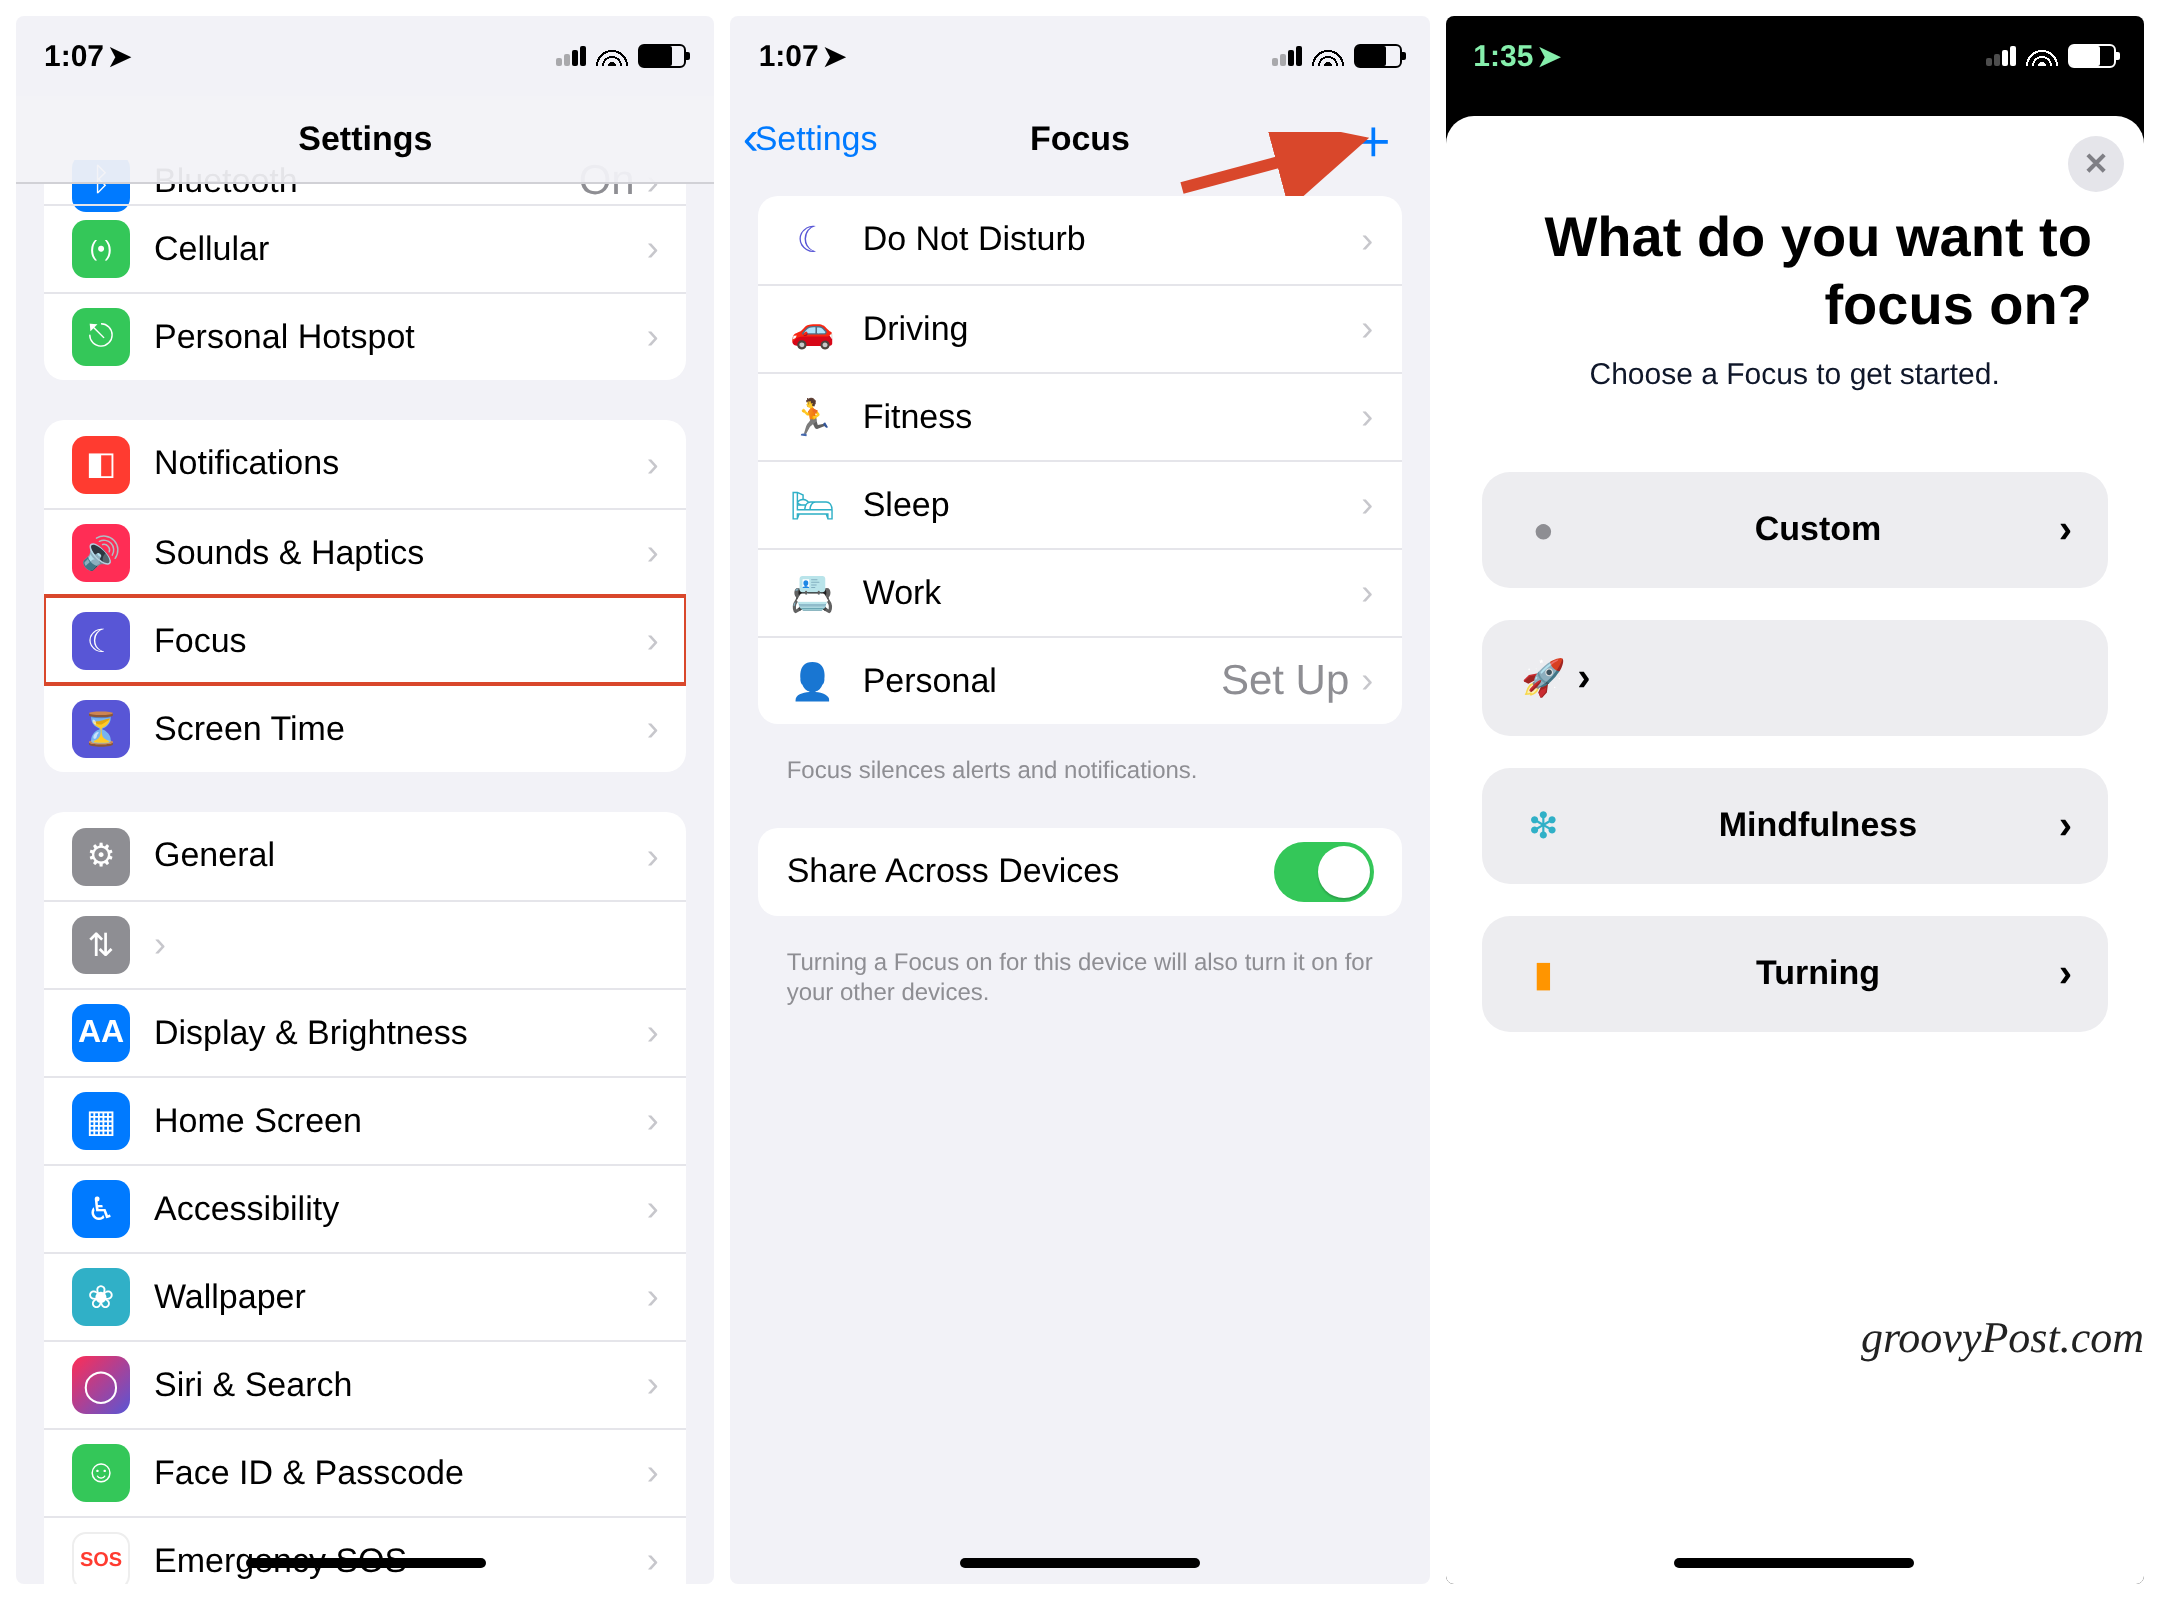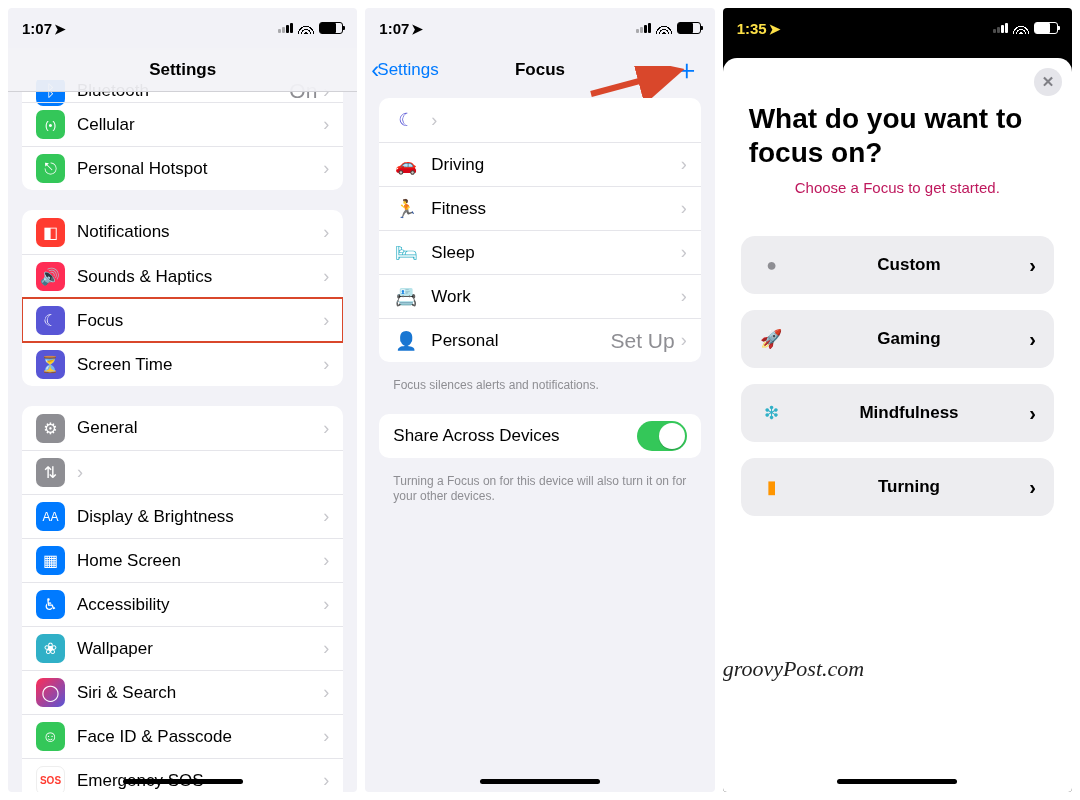--- a/index.html
+++ b/index.html
@@ -9,21 +9,21 @@
     --grp-radius:10px;
     --txt:#1c1c1e;
     --sub:#8e8e93;
   }
   *{box-sizing:border-box;font-family:-apple-system,"SF Pro Text","Helvetica Neue",Arial,sans-serif;}
   body{margin:0;background:#fff;width:1080px;height:800px;overflow:hidden;}
   .stage{display:flex;gap:8px;padding:8px;width:1080px;height:800px;background:#fff;border-radius:25px;}
   .phone{flex:1 1 0;height:784px;background:var(--ios-bg);border-radius:4px;overflow:hidden;position:relative;}
   .phone.white{background:#000;}
   .status-bar{height:40px;display:flex;align-items:center;justify-content:space-between;padding:0 14px;font-size:15px;font-weight:600;color:#000;}
-  .status-bar.dark{color:#fde047;}
+  .status-bar.dark{color:#86efac;}
   .status-right{display:flex;align-items:center;gap:5px;}
   .sig{display:inline-flex;gap:1px;align-items:flex-end;}
   .sig i{width:3px;background:#000;border-radius:1px;}
   .sig i:nth-child(1){height:4px;opacity:.3}.sig i:nth-child(2){height:6px;opacity:.3}.sig i:nth-child(3){height:8px}.sig i:nth-child(4){height:10px}
   .status-bar.dark .sig i{background:#fff}
   .wifi::before{content:"";display:inline-block;width:16px;height:12px;background:
     radial-gradient(circle at 50% 100%,#000 0 2px,transparent 2px),
     radial-gradient(circle at 50% 100%,transparent 4px,#000 4px 5px,transparent 5px),
     radial-gradient(circle at 50% 100%,transparent 7px,#000 7px 8px,transparent 8px);}
   .status-bar.dark .wifi::before{background:
@@ -64,27 +64,27 @@
   .switch{width:50px;height:30px;border-radius:15px;background:#34c759;position:relative;}
   .switch i{position:absolute;top:2px;right:2px;width:26px;height:26px;background:#fff;border-radius:50%;box-shadow:0 1px 1px rgba(0,0,0,.2);}
 
   
   .arrow-ann{position:absolute;top:58px;right:28px;width:100px;height:34px;pointer-events:none;}
   .arrow-ann svg{width:100%;height:100%;}
 
   
   .sheet{position:absolute;top:50px;left:0;right:0;bottom:0;background:#fff;border-radius:14px 14px 0 0;padding:14px 18px 0;}
   .sheet .close{position:absolute;top:10px;right:10px;width:28px;height:28px;border-radius:14px;background:#e5e5ea;color:#7f7f85;display:flex;align-items:center;justify-content:center;font-size:15px;font-weight:700;}
-  .sheet h1{margin:30px 8px 10px;text-align:left;font-size:28px;font-weight:700;line-height:1.2;color:#000;}
-  .sheet .sub{text-align:center;font-size:15px;color:#be185d;margin-bottom:40px;}
+  .sheet h1{margin:30px 8px 10px;text-align:right;font-size:28px;font-weight:700;line-height:1.2;color:#000;}
+  .sheet .sub{text-align:center;font-size:15px;color:#0f172a;margin-bottom:40px;}
   .opt{background:#ededf0;border-radius:14px;height:58px;margin:16px 0;display:flex;align-items:center;padding:0 18px;}
   .opt .oicn{width:26px;text-align:center;font-size:18px;margin-right:4px;}
   .opt .olbl{flex:1;text-align:center;font-size:17px;font-weight:600;color:#000000;}
   .opt .ochev{color:#000;font-size:20px;font-weight:600;}
-  .brand{position:absolute;bottom:110px;left:0;right:0;text-align:left;font-family:Georgia,"Times New Roman",serif;font-style:italic;font-size:22px;color:#222;}
+  .brand{position:absolute;bottom:110px;left:12px;right:0;text-align:right;font-family:Georgia,"Times New Roman",serif;font-style:italic;font-size:22px;color:#222;}
   .home-ind{position:absolute;bottom:8px;left:50%;transform:translateX(-50%);width:120px;height:5px;border-radius:3px;background:#000;}
   .phone.white .home-ind{background:#000}
 
   
   .bg-blue{background:#007aff}.bg-green{background:#34c759}.bg-red{background:#ff3b30}
   .bg-pink{background:#ff2d55}.bg-indigo{background:#5856d6}.bg-gray{background:#8e8e93}.bg-teal{background:#30b0c7}
 
   
   .phone1 .scroll{top:72px;}
   .phone1 .navbar{position:absolute;top:40px;left:0;right:0;background:rgba(242,242,247,.94);border-bottom:1px solid #d1d1d6;z-index:3;}
@@ -164,21 +164,21 @@
         <div class="row">
             <span class="icn bg-gray">⚙</span>
             <span class="lbl">General</span>
             <span class="disclosure">›</span>
           </div>
         <div class="row">
             <span class="icn bg-gray">⇅</span>
             <span class="disclosure">›</span>
           </div>
         <div class="row">
-            <span class="icn bg-blue" style="font-size:12px;font-weight:400">AA</span>
+            <span class="icn bg-blue" style="font-size:16px;font-weight:700">AA</span>
             <span class="lbl">Display &amp; Brightness</span>
             <span class="disclosure">›</span>
           </div>
         <div class="row">
             <span class="icn bg-blue">▦</span>
             <span class="lbl">Home Screen</span>
             <span class="disclosure">›</span>
           </div>
         <div class="row">
             <span class="icn bg-blue">♿︎</span>
@@ -244,20 +244,21 @@
             </marker>
           </defs>
           <line x1="4" y1="28" x2="86" y2="6" stroke="#d9472b" stroke-width="6" marker-end="url(#ah)"></line>
         </svg>
     </div>
 
     <div class="scroll">
       <div class="group first">
         <div class="row">
             <span class="ficn" style="color:#5856d6">☾</span>
+            <span class="lbl">Do Not Disturb</span>
             <span class="disclosure">›</span>
           </div>
         <div class="row">
             <span class="ficn" style="color:#007aff">🚗</span>
             <span class="lbl">Driving</span>
             <span class="disclosure">›</span>
           </div>
         <div class="row">
             <span class="ficn" style="color:#34c759">🏃</span>
             <span class="lbl">Fitness</span>
@@ -317,21 +318,20 @@
       <h1>What do you want to focus on?</h1>
       <div class="sub">Choose a Focus to get started.</div>
 
       <div class="opt">
         <span class="oicn" style="color:#8e8e93">●</span>
         <span class="olbl">Custom</span>
         <span class="ochev">›</span>
       </div>
       <div class="opt">
         <span class="oicn" style="color:#007aff">🚀</span>
-        <span class="olbl">Gaming</span>
         <span class="ochev">›</span>
       </div>
       <div class="opt">
         <span class="oicn" style="color:#30b0c7">❇</span>
         <span class="olbl">Mindfulness</span>
         <span class="ochev">›</span>
       </div>
       <div class="opt">
         <span class="oicn" style="color:#ff9500">▮</span>
         <span class="olbl">Turning</span>

